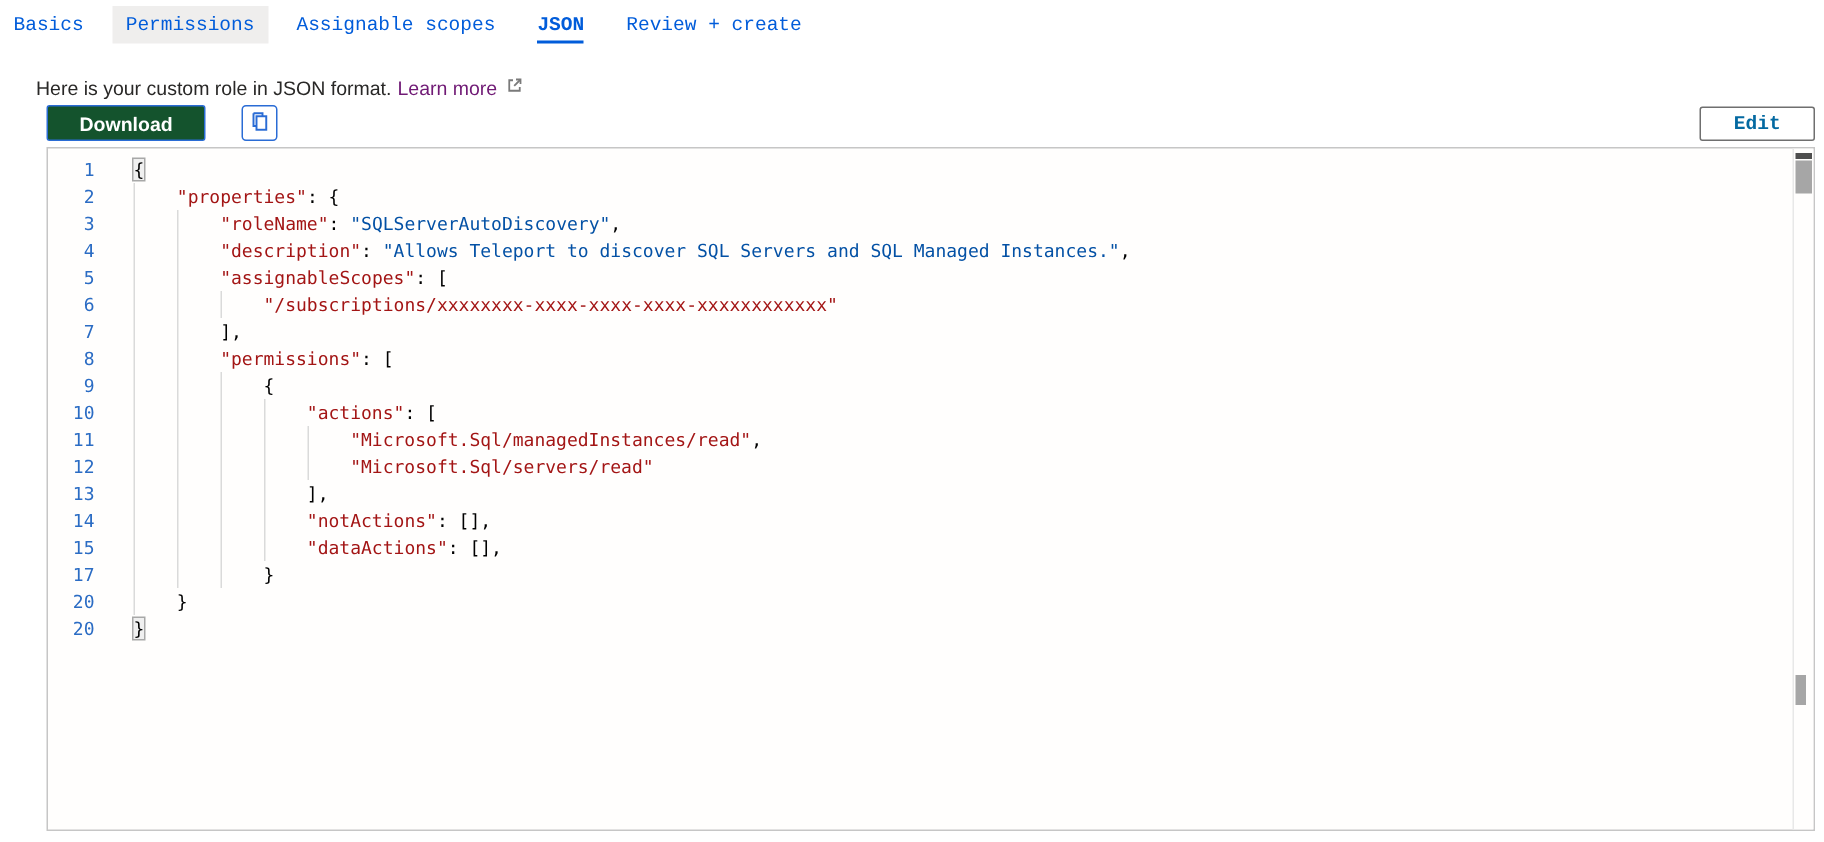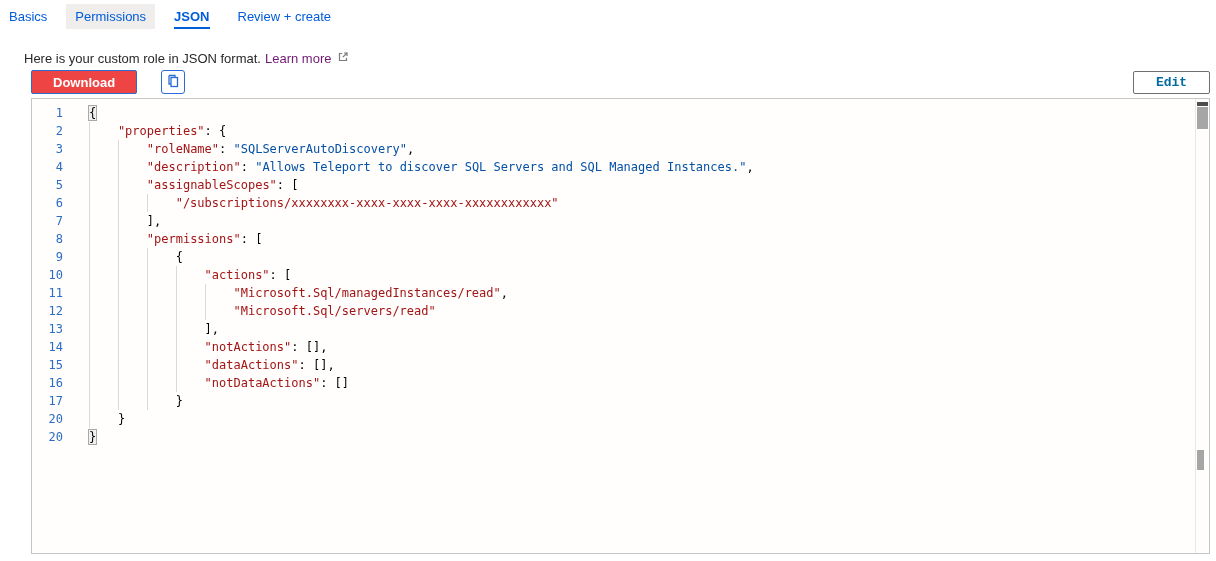--- a/index.html
+++ b/index.html
@@ -1,33 +1,33 @@
 <!DOCTYPE html>
 <html><head>
 <meta charset="utf-8">
 <style>
   * { margin:0; padding:0; box-sizing:border-box; }
   html,body { width:1216px; height:561px; background:#ffffff; overflow:hidden;
               font-family:"Liberation Sans", sans-serif; }
 
   
-  .tabs { display:flex; gap:10px; padding-top:4px; }
+  .tabs { display:flex; gap:10px; padding-top:4px;font-family:Liberation Mono, monospace; }
   .tab { position:relative; padding:5px 9px; font-size:13px; color:#015cda; cursor:pointer; white-space:nowrap; }
   .tab--hover { background:#efeeed; }
   .tab--active { font-weight:700; }
   .tab--active::after { content:""; position:absolute; left:9px; right:9px; bottom:0; height:2px; background:#015cda; }
 
   
   .subtitle { margin:22px 0 0 24px; font-size:13px; color:#292827; display:flex; gap:4px; }
   .subtitle a { color:#701a75; text-decoration:none; cursor:pointer; }
   .ext-icon { display:inline-block; margin-left:2px; }
 
   
   .toolbar { display:flex; align-items:center; margin:4px 6px 0 31px; }
-  .btn-primary { height:24px; padding:0 21px; background:#ef4444; border:1px solid #2a6cd5; border-radius:2px;
+  .btn-primary { height:24px; padding:0 21px; background:#14532d; border:1px solid #2a6cd5; border-radius:2px;
                  color:#ffffff; font-size:13px; font-weight:600; font-family:inherit; cursor:pointer;text-align:right; }
   .btn-copy { width:24px; height:24px; margin-left:24px; background:#ffffff; border:1px solid #2a6cd5;
               border-radius:3px; display:flex; align-items:center; justify-content:center; cursor:pointer; }
   .btn-edit { height:23px; width:77px; margin-left:auto; background:#ffffff; border:1px solid #6f6f6f;
               border-radius:2px; color:#0369a1; font-size:13px; font-weight:600; font-family:Liberation Mono, monospace; cursor:pointer; }
 
   
   .code-box { position:relative; margin:4px 6px 0 31px; height:456px; border:1px solid #c6c6c6; background:#fffefd; overflow:hidden; }
   .code-scroll { position:absolute; left:0; right:14px; top:0; bottom:0; padding-top:5px; overflow:hidden; }
   .cl { display:flex; height:18px; line-height:18px; font-family:"DejaVu Sans Mono", monospace; font-size:12px; }
@@ -44,20 +44,21 @@
   .sb-top   { position:absolute; top:3px;  left:1px; right:1px; height:4px;  background:#4e4e4e; }
   .sb-thumb { position:absolute; top:8px;  left:1px; right:1px; height:22px; background:#a6a6a6; cursor:pointer; }
   .sb-mark  { position:absolute; top:351px; left:1px; width:7px; height:20px; background:#a6a6a6; }
 </style>
 </head>
 <body>
 
 <div class="tabs">
   <div class="tab">Basics</div>
   <div class="tab tab--hover">Permissions</div>
+  <div class="tab">Assignable scopes</div>
   <div class="tab tab--active">JSON</div>
   <div class="tab">Review + create</div>
 </div>
 
 <div class="subtitle">
   <span>Here is your custom role in JSON format.</span>
   <a>Learn more</a>
   <span class="ext-icon">
     <svg width="12" height="12" viewBox="0 0 12 12" fill="none" stroke="#7a7a7a" stroke-width="1.2">
       <path d="M5 2.5 H2.5 V9.5 H9.5 V7"></path>
@@ -137,24 +138,20 @@
       </div>
       <div class="cl">
         <span class="ln">14</span>
         <span class="lc"><span class="ig"></span><span class="ig"></span><span class="ig"></span><span class="ig"></span><span class="t-k">"notActions"</span><span class="t-p">: [],</span></span>
       </div>
       <div class="cl">
         <span class="ln">15</span>
         <span class="lc"><span class="ig"></span><span class="ig"></span><span class="ig"></span><span class="ig"></span><span class="t-k">"dataActions"</span><span class="t-p">: [],</span></span>
       </div>
       <div class="cl">
-        <span class="ln">16</span>
-        <span class="lc"><span class="ig"></span><span class="ig"></span><span class="ig"></span><span class="ig"></span><span class="t-k">"notDataActions"</span><span class="t-p">: []</span></span>
-      </div>
-      <div class="cl">
         <span class="ln">17</span>
         <span class="lc"><span class="ig"></span><span class="ig"></span><span class="ig"></span><span class="t-p">}</span></span>
       </div>
       <div class="cl">
         <span class="ln">20</span>
         <span class="lc"><span class="ig"></span><span class="t-p">}</span></span>
       </div>
       <div class="cl">
         <span class="ln">20</span>
         <span class="lc"><span class="t-b">}</span></span>

